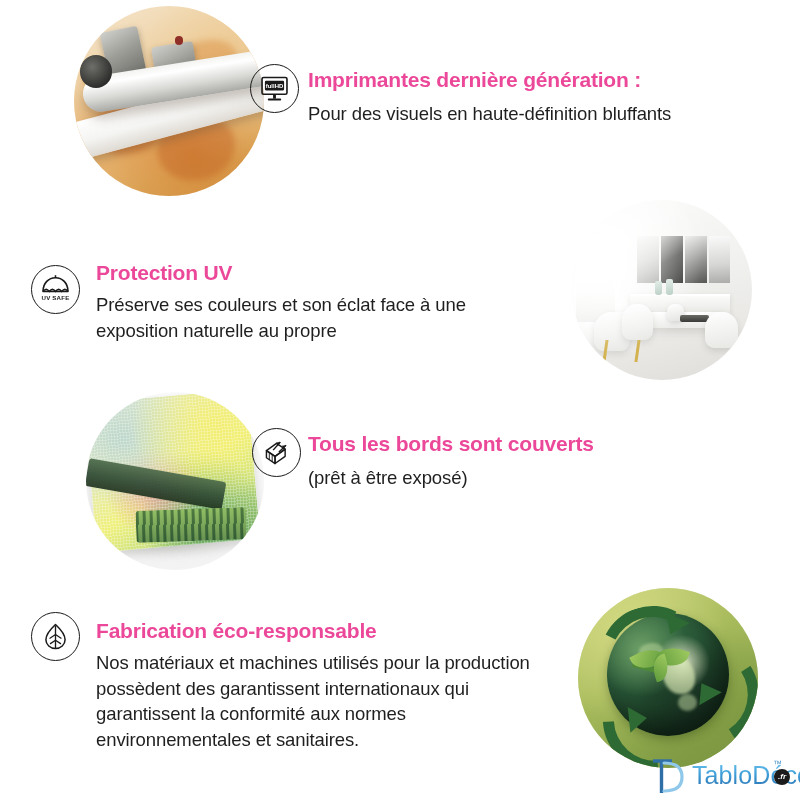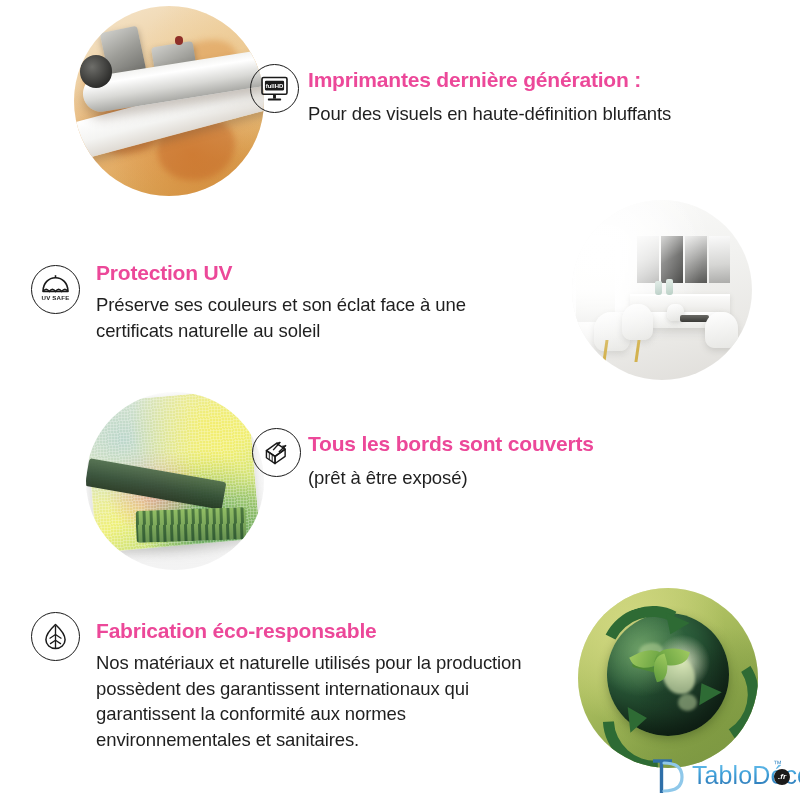--- a/index.html
+++ b/index.html
@@ -381,21 +381,21 @@
       <path d="M11.5 26.5 C11.5 17.6 17.5 12.2 24.5 12.2 C31.5 12.2 37.5 17.6 37.5 26.5 Z" fill="none" stroke="#1a1a1a" stroke-width="1.7" stroke-linejoin="round"></path>
       <path d="M11.5 26.5 q3.3 -4.6 6.5 0 q3.3 -4.6 6.5 0 q3.3 -4.6 6.5 0 q3.3 -4.6 6.5 0" fill="none" stroke="#1a1a1a" stroke-width="1.5"></path>
       <line x1="24.5" y1="12.2" x2="24.5" y2="9.6" stroke="#1a1a1a" stroke-width="1.6"></line>
       <text x="24.5" y="35.4" font-family="Liberation Sans, sans-serif" font-size="6.4" font-weight="bold" fill="#1a1a1a" text-anchor="middle" letter-spacing="0.2">UV SAFE</text>
     </svg>
   </div>
 
   <div class="feature-title" style="left:96px; top:260px;">Protection UV</div>
   <div class="feature-body" style="left:96px; top:292px;">
     <div>Préserve ses couleurs et son éclat face à une</div>
-    <div>certificats naturelle au soleil</div>
+    <div>exposition naturelle au propre</div>
   </div>
 
   <div class="photo p2" style="left:572px; top:200px; width:180px; height:180px;">
     <div class="photo-inner p2-bg">
       <div class="p2-window"></div>
       <div class="p2-art">
         <span></span>
         <span></span>
         <span></span>
         <span></span>
@@ -448,21 +448,21 @@
     <svg viewBox="0 0 49 49" aria-hidden="true">
       <path d="M24.5 12 C31 18 34.5 23.5 34.5 28 C34.5 33 30 37 24.5 37 C19 37 14.5 33 14.5 28 C14.5 23.5 18 18 24.5 12 Z" fill="none" stroke="#1a1a1a" stroke-width="1.6" stroke-linejoin="round"></path>
       <line x1="24.5" y1="13.5" x2="24.5" y2="37" stroke="#1a1a1a" stroke-width="1.4"></line>
       <path d="M24.5 22.5 L18.3 26.5 M24.5 22.5 L30.7 26.5" fill="none" stroke="#1a1a1a" stroke-width="1.3"></path>
       <path d="M24.5 28.5 L18.8 32.2 M24.5 28.5 L30.2 32.2" fill="none" stroke="#1a1a1a" stroke-width="1.3"></path>
     </svg>
   </div>
 
   <div class="feature-title" style="left:96px; top:618px;">Fabrication éco-responsable</div>
   <div class="feature-body" style="left:96px; top:650px;">
-    <div>Nos matériaux et naturelle utilisés pour la production</div>
+    <div>Nos matériaux et machines utilisés pour la production</div>
     <div>possèdent des garantissent internationaux qui</div>
     <div>garantissent la conformité aux normes</div>
     <div>environnementales et sanitaires.</div>
   </div>
 
   <div class="photo p4" style="left:578px; top:588px; width:180px; height:180px;">
     <div class="photo-inner p4-bg">
       <div class="p4-globe">
         <div class="p4-land p4-l1"></div>
         <div class="p4-land p4-l2"></div>

